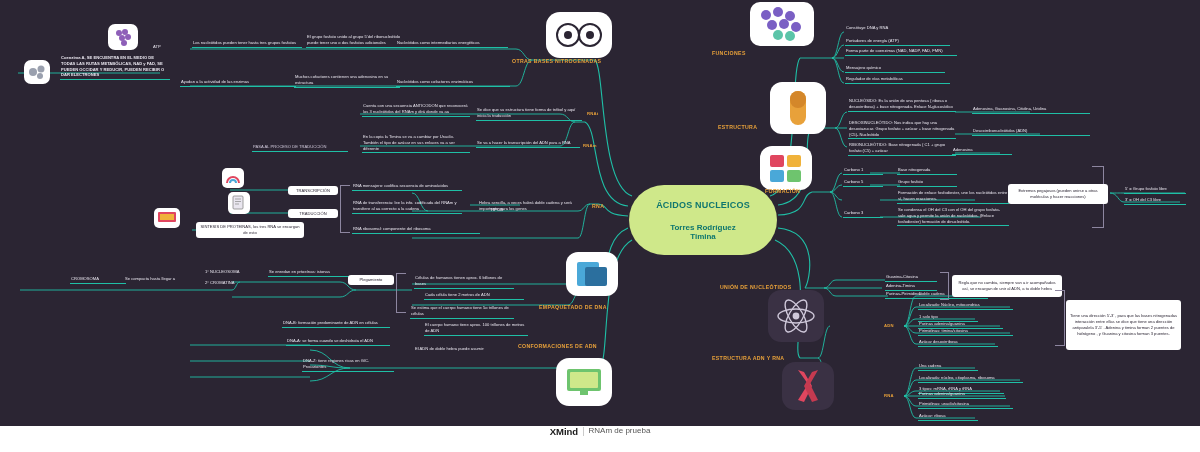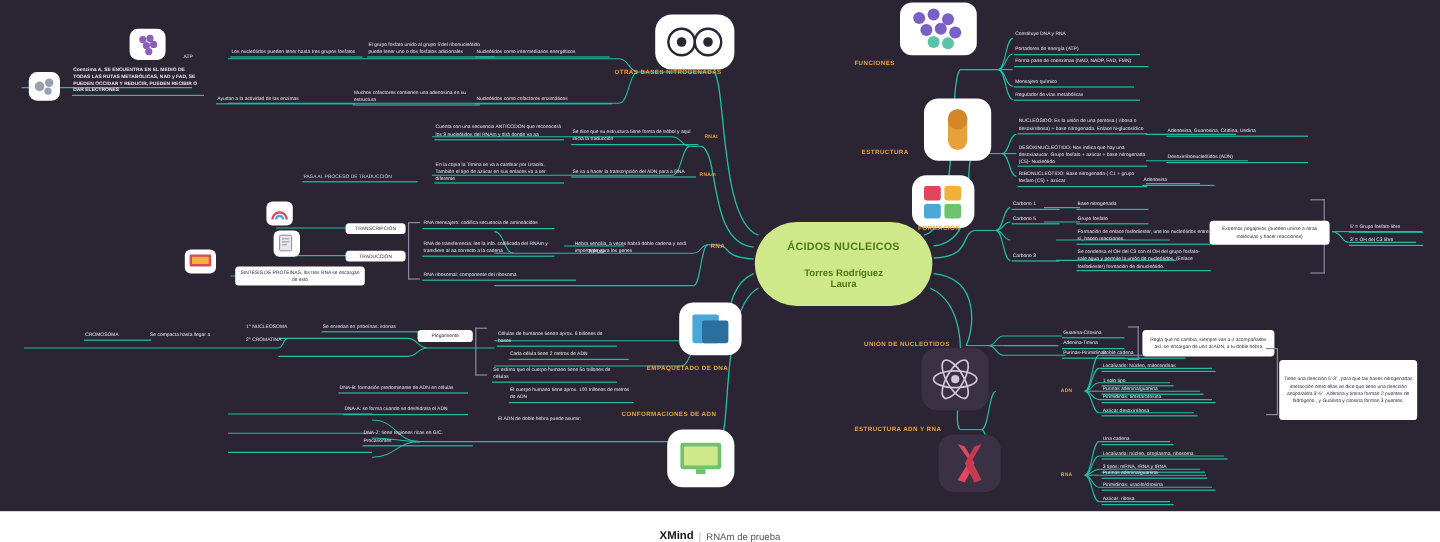--- a/index.html
+++ b/index.html
@@ -63,42 +63,42 @@
   }
   
   #center {
     position: absolute;
     left: 629px; top: 185px;
     width: 148px; height: 70px;
     background: #cfe88a;
     border-radius: 35px;
     display: flex; flex-direction: column;
     align-items: center; justify-content: center;
-    color: #4d7c0f;
+    color: #0f766e;
     text-align: center;
     z-index: 6;
   }
   #center .t1 { font-size: 9px; font-weight: bold; letter-spacing: 0.2px; }
   #center .t2 { font-size: 8px; font-weight: bold; margin-top: 13px; }
   #center .t3 { font-size: 8px; font-weight: bold; }
   
   .bubble {
     position: absolute;
     background: #ffffff;
     border-radius: 10px;
     display: flex; align-items: center; justify-content: center;
     overflow: hidden;
   }
   .bubble.dark { background: #3a3144; }
   
   #footer {
     position: absolute; left: 0; bottom: 0;
     width: 1200px; height: 26px;
     background: #ffffff;
-    display: flex; align-items: flex-end; justify-content: center;
+    display: flex; align-items: flex-start; justify-content: center;
     gap: 4px;
   }
   #footer .brand { font-size: 9.5px; font-weight: bold; color: #1a1a1a; }
   #footer .sep { color: #bbb; font-size: 9px; }
   #footer .mode { font-size: 8px; color: #555; }
   .bracket {
     position: absolute;
     border-left: 0.8px solid #8d86a0;
     border-top: 0.8px solid #8d86a0;
     border-bottom: 0.8px solid #8d86a0;
@@ -265,21 +265,21 @@
       <path d="M350,368 L410,368"></path>
       <path d="M190,345 L310,345"></path>
       <path d="M190,361 L310,361"></path>
       <path d="M190,377 L310,377"></path>
     </g>
   </svg>
 
   <div id="center">
     <div class="t1">ÁCIDOS NUCLEICOS</div>
     <div class="t2">Torres Rodríguez</div>
-    <div class="t3">Laura</div>
+    <div class="t3">Timina</div>
   </div>
 
   <div class="bubble" style="left:750px; top:2px; width:64px; height:44px;">
     <svg width="56" height="38" viewBox="0 0 56 38">
         <g fill="#7a5fc4">
       <circle cx="12" cy="10" r="5"></circle>
           <circle cx="24" cy="7" r="5"></circle>
           <circle cx="36" cy="11" r="5"></circle>
       <circle cx="18" cy="20" r="5"></circle>
           <circle cx="30" cy="19" r="5"></circle>

